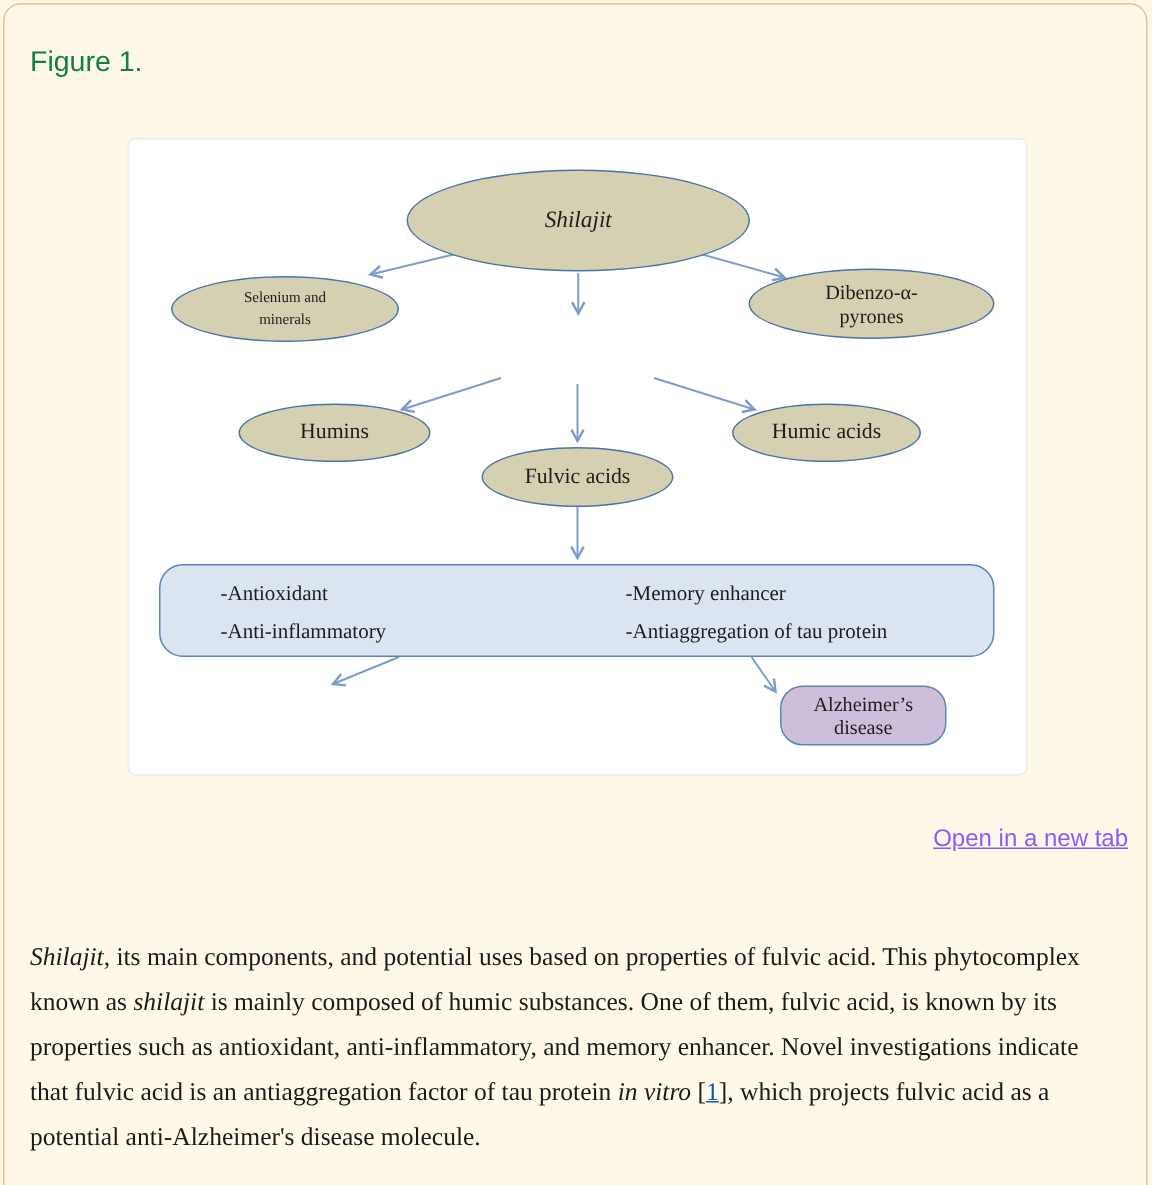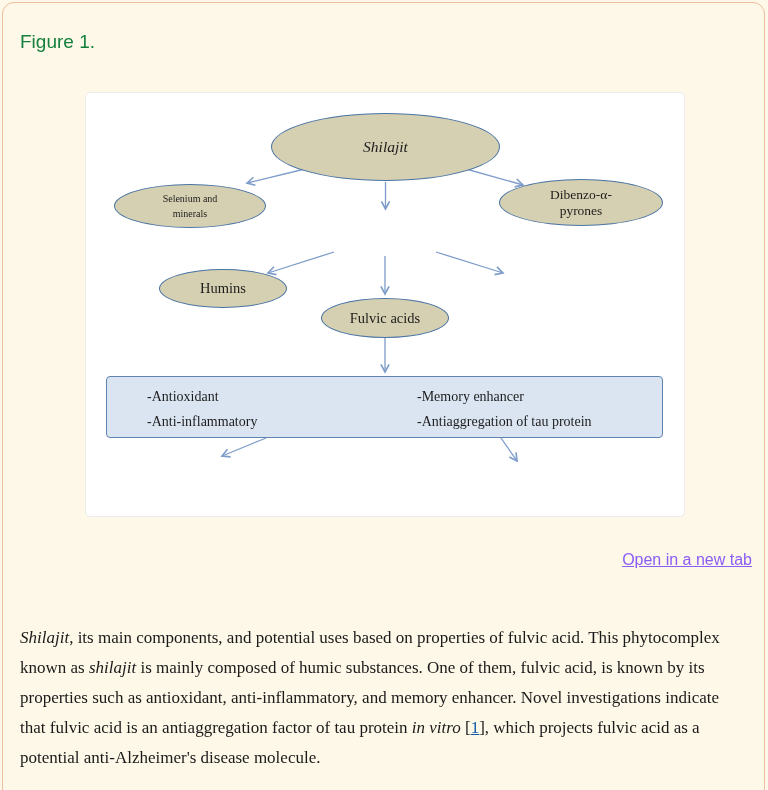--- a/index.html
+++ b/index.html
@@ -30,21 +30,21 @@
   .ellipse { border-radius:50%; background:#d6d0b2; border:1.6px solid #4a74a4; }
   .n-shilajit { left:185px; top:20px; width:229px; height:68px; font-style:italic; font-size:15.5px; }
   .n-selenium { left:28px;  top:91px;  width:152px; height:44px; font-size:10px; line-height:15.5px; }
   .n-dibenzo  { left:413px; top:86px;  width:164px; height:47px; font-size:13.5px; line-height:16px; }
   .n-humicsub { left:220px; top:120px; width:158px; height:43px; font-size:14px;   line-height:21px; }
   .n-humins   { left:73px;  top:176px; width:128px; height:39px; font-size:14.5px;align-items:center; }
   .n-humicac  { left:402px; top:176px; width:126px; height:39px; font-size:14.5px; }
   .n-fulvic   { left:235px; top:205px; width:128px; height:40px; font-size:14.5px; }
   .props-box {
     position:absolute; left:20px; top:283px; width:557px; height:62px;
-    background:#dbe5f2; border:1.6px solid #5f84af; border-radius:4px;
+    background:#dbe5f2; border:1.6px solid #5f84af; border-radius:16px;
     font-family:"Liberation Serif", serif; font-size:14px; color:#1c1c1c;
   }
   .props-col { position:absolute; top:7px; }
   .props-col div { line-height:25px; }
   .props-left  { left:40px; }
   .props-right { left:310px; }
   .outcome {
     background:#cdbfdc; border:1.6px solid #5f84af;
   }
   .n-antiaging { left:48px;  top:365px; width:105px; height:40px; border-radius:19px; font-size:14.5px; }
@@ -107,37 +107,46 @@
           <span style="display:block">Dibenzo-α-</span>
           <span style="display:block">pyrones</span>
         </span>
       </div>
 
 
       <div class="node ellipse n-humins">
         <span>Humins</span>
       </div>
 
+      <div class="node ellipse n-humicac">
+        <span>Humic acids</span>
+      </div>
 
       <div class="node ellipse n-fulvic">
         <span>Fulvic acids</span>
       </div>
 
       <div class="props-box">
         <div class="props-col props-left">
           <div>-Antioxidant</div>
           <div>-Anti-inflammatory</div>
         </div>
         <div class="props-col props-right">
           <div>-Memory enhancer</div>
           <div>-Antiaggregation of tau protein</div>
         </div>
       </div>
 
 
+      <div class="node outcome n-alz">
+        <span>
+          <span style="display:block">Alzheimer’s</span>
+          <span style="display:block">disease</span>
+        </span>
+      </div>
 
     </div>
   </div>
 
   <a class="open-link">Open in a new tab</a>
 
   <p class="caption">
     <span class="it">Shilajit</span><span>, its main components, and potential uses based on properties of fulvic acid. This phytocomplex known as </span><span class="it">shilajit</span><span> is mainly composed of humic substances. One of them, fulvic acid, is known by its properties such as antioxidant, anti-inflammatory, and memory enhancer. Novel investigations indicate that fulvic acid is an antiaggregation factor of tau protein </span><span class="it">in vitro</span><span> [</span><a class="ref-link">1</a><span>], which projects fulvic acid as a potential anti-Alzheimer's disease molecule.</span>
   </p>
 </div>

